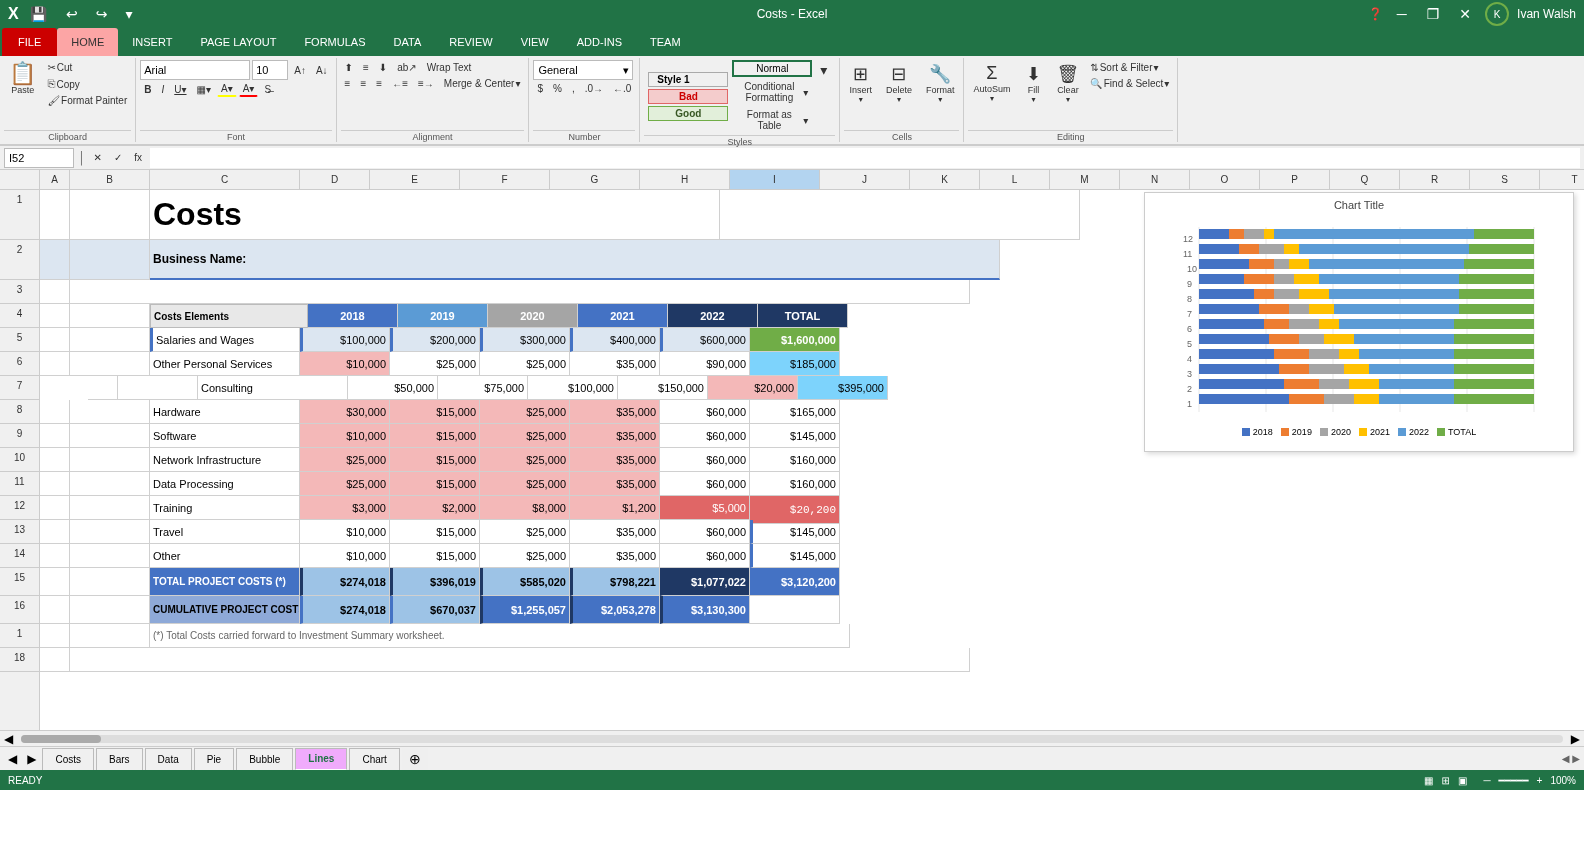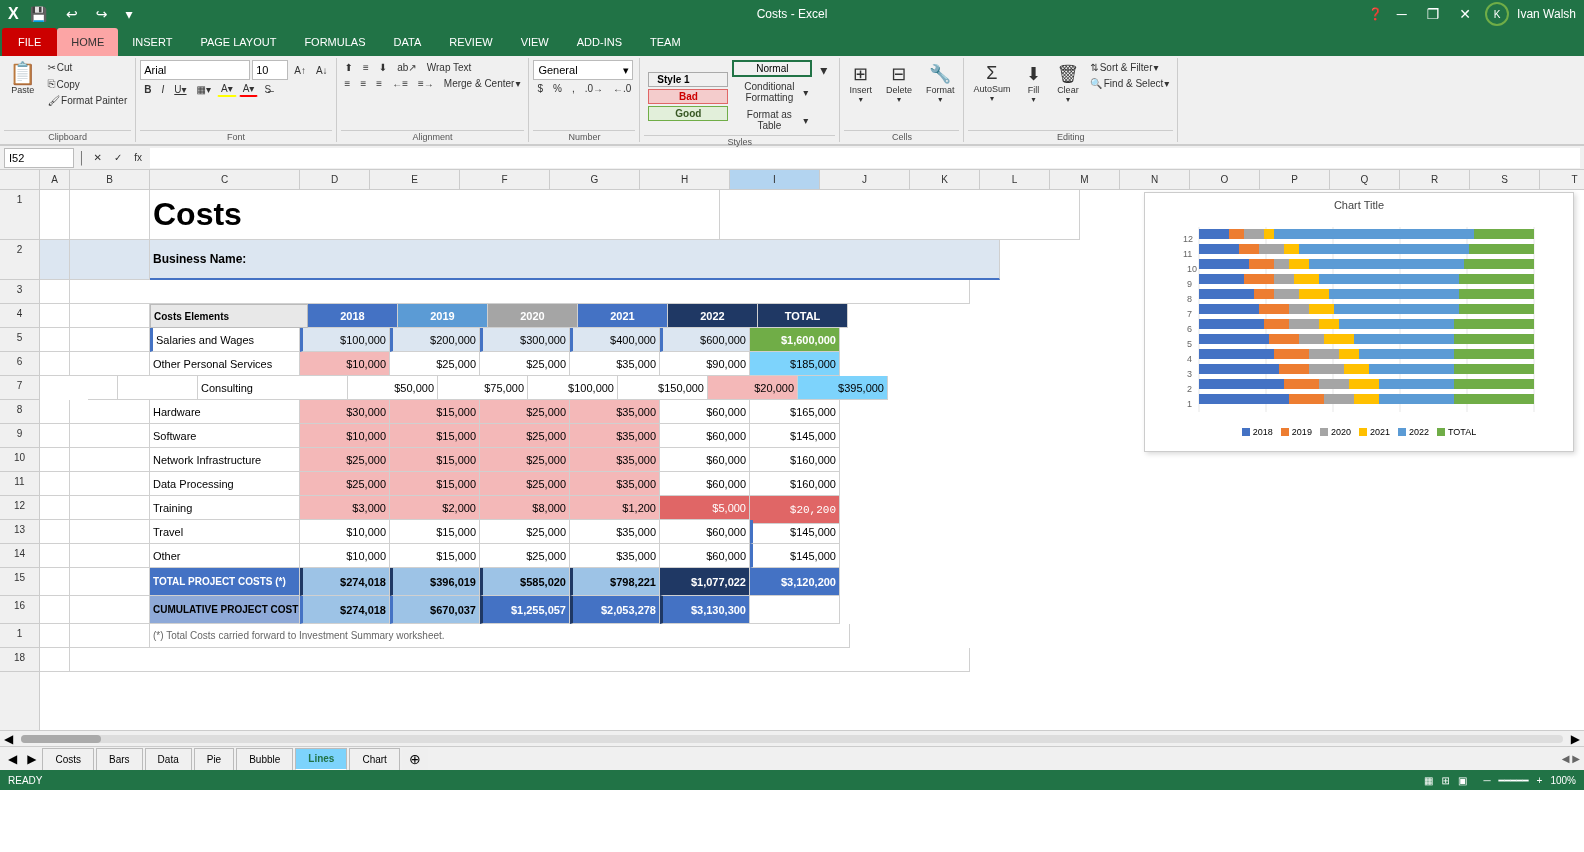--- a/index.html
+++ b/index.html
@@ -144,21 +144,21 @@
       padding: 2px 12px;
       border: 1px solid #bbb;
       border-bottom: none;
       background: #f0f0f0;
       font-size: 10px;
       cursor: pointer;
       height: 22px;
       display: flex;
       align-items: center;
     }
-    .sheet-tab.active { background: #7dd3fc; border-bottom: 1px solid white; font-weight: bold; color: #217346; }
+    .sheet-tab.active { background: #f0abfc; border-bottom: 1px solid white; font-weight: bold; color: #217346; }
     .sheet-tab-add { border: 1px solid transparent; padding: 2px 6px; font-size: 14px; cursor: pointer; }
 
     
     .status-bar {
       background: #217346;
       color: white;
       height: 20px;
       display: flex;
       align-items: center;
       padding: 0 8px;

